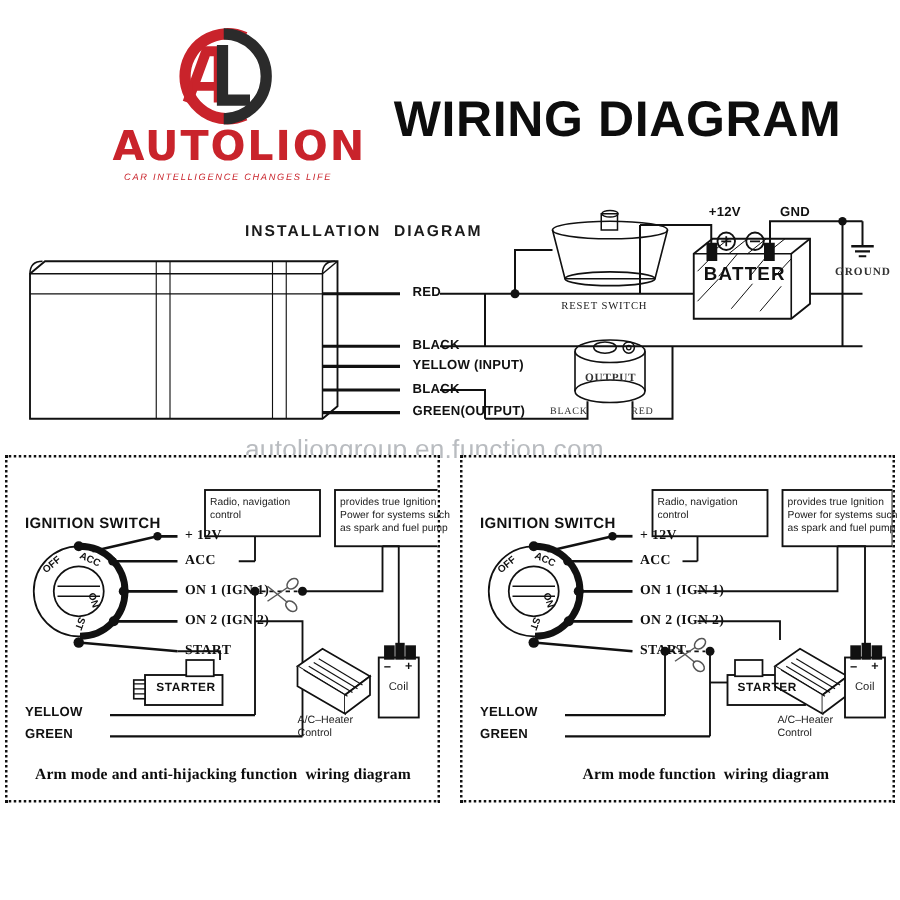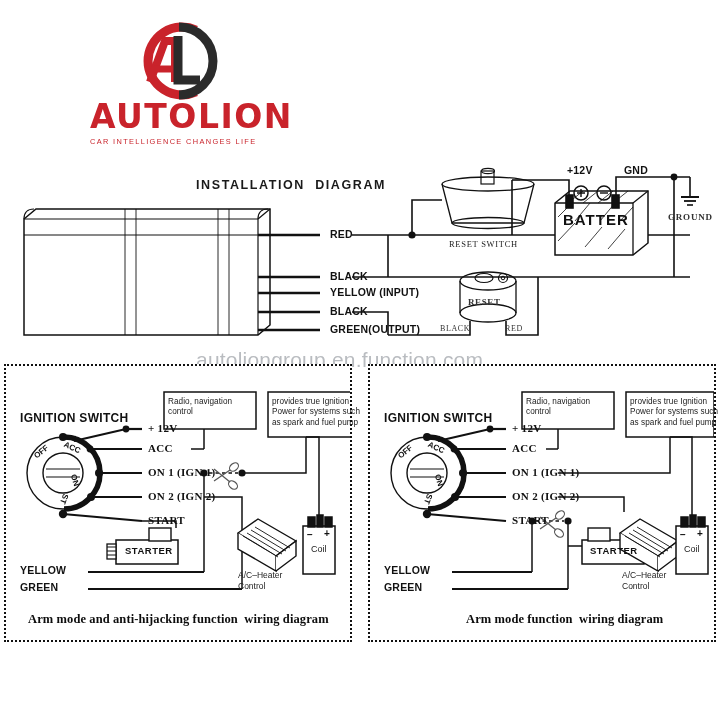--- a/index.html
+++ b/index.html
@@ -20,21 +20,21 @@
   .logo-word{
     position:absolute;left:-3px;top:78px;width:185px;
     font-family:"DejaVu Sans", sans-serif;
     font-weight:bold;font-size:33px;letter-spacing:1.5px;
     color:#C9232B;text-align:center;line-height:34px;
   }
   .logo-tag{
     position:absolute;left:-3px;top:115px;width:185px;
     font-family:"Liberation Sans", sans-serif;
     font-size:7.4px;letter-spacing:1.35px;color:#C9232B;
-    white-space:nowrap;
+    text-align:center;white-space:nowrap;font-style:italic;
   }
   .title{
     position:absolute;left:315px;top:74px;
     font-family:"Liberation Sans", sans-serif;
     font-weight:bold;font-size:40px;letter-spacing:0.5px;color:#0d0d0d;
   }
 
   
   .t{position:absolute;white-space:pre;line-height:1.12;}
   .sec-title{
@@ -101,20 +101,21 @@
           <path d="M24 60 L39 19 L49 19 L49 60" fill="none" stroke="#C9232B" stroke-width="8" stroke-linejoin="miter"></path>
           <path d="M28 47 L49 47" stroke="#C9232B" stroke-width="7"></path>
 
           <path d="M52 14 L52 58 L74 58" fill="none" stroke="#2b2b2b" stroke-width="9" stroke-linejoin="miter"></path>
         </svg>
       </div>
       <div class="logo-word">AUTOLION</div>
       <div class="logo-tag">CAR INTELLIGENCE CHANGES LIFE</div>
     </div>
 
+    <div class="title">WIRING DIAGRAM</div>
   </div>
 
   <div>
 
     <div class="t sec-title" style="left:196px;top:178px;text-align:center;">INSTALLATION  DIAGRAM</div>
 
     <svg width="720" height="200" style="position:absolute;left:0;top:155px;">
       <g stroke="#111" fill="none" stroke-width="1.6">
 
         <path d="M24 64 L36 54 L270 54 L270 170 L258 180 L24 180 Z" fill="#fff" stroke-width="1.5"></path>
@@ -217,21 +218,21 @@
     <div class="t wire-lbl" style="left:330px;top:306px;">BLACK</div>
     <div class="t wire-lbl" style="left:330px;top:324px;">GREEN(OUTPUT)</div>
 
     <div class="t dev-lbl" style="left:449px;top:196px;margin-top:44px;">RESET SWITCH</div>
 
     <div class="t wire-lbl" style="left:567px;top:165px;">+12V</div>
     <div class="t wire-lbl" style="left:624px;top:165px;">GND</div>
     <div class="t" style="left:563px;top:212px;font-family:'Liberation Sans',sans-serif;font-size:15px;font-weight:bold;letter-spacing:1px;">BATTER</div>
     <div class="t small-lbl" style="left:668px;top:212px;font-size:9px;font-weight:bold;letter-spacing:0.8px;">GROUND</div>
 
-    <div class="t small-lbl" style="left:468px;top:297px;font-size:9px;font-weight:bold;letter-spacing:0.6px;">RESET</div>
+    <div class="t small-lbl" style="left:468px;top:297px;font-size:9px;font-weight:bold;letter-spacing:0.6px;">OUTPUT</div>
     <div class="t small-lbl" style="left:440px;top:325px;">BLACK</div>
     <div class="t small-lbl" style="left:505px;top:325px;">RED</div>
   </div>
 
   <div class="watermark">autoliongroup.en.function.com</div>
 
   <div class="panel" style="left:4px;top:364px;width:348px;height:278px;">
 
     <svg width="344" height="274" style="position:absolute;left:0;top:0;">
       <g stroke="#111" fill="none" stroke-width="1.5">

